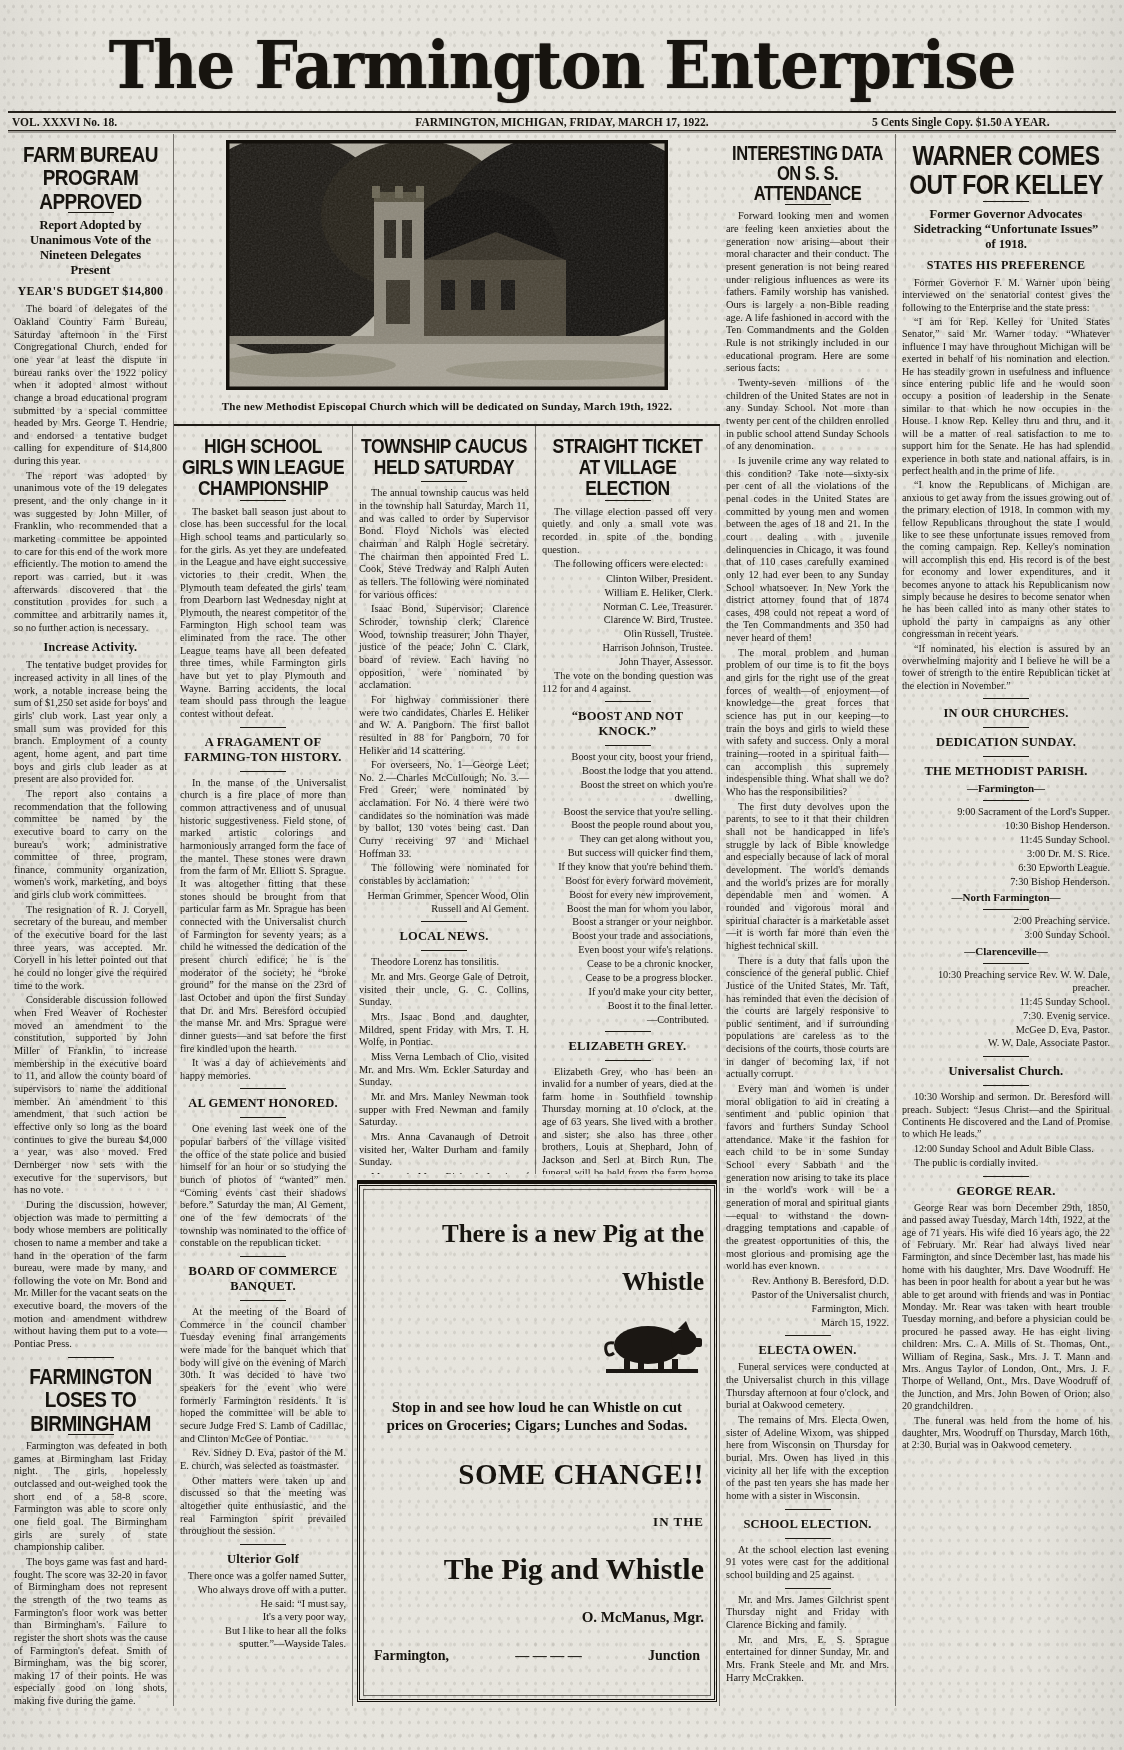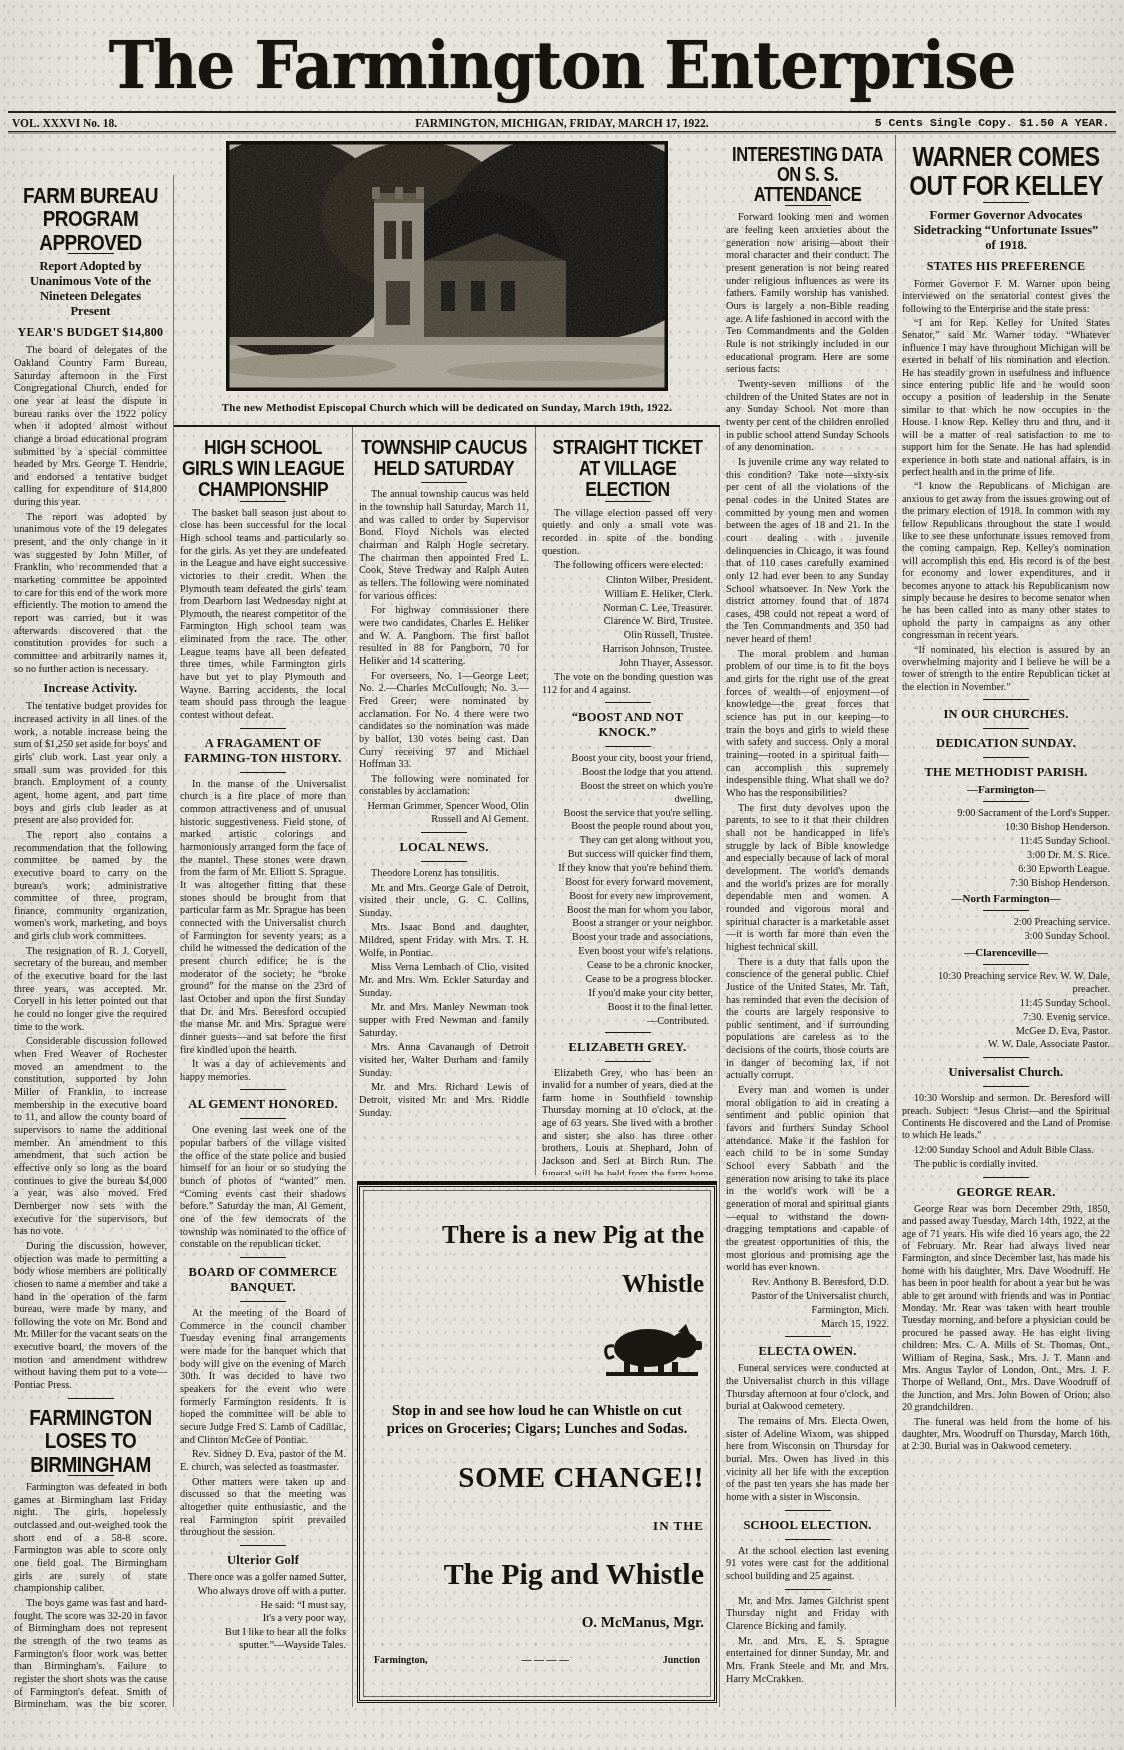--- a/index.html
+++ b/index.html
@@ -36,26 +36,26 @@
     display:flex;align-items:flex-end;
     border-top:2px solid #24201a;
     border-bottom:1px solid #24201a;
     box-shadow:0 2px 0 rgba(36,32,26,.35);
     padding:3px 4px 2px 4px;
     font-weight:700;font-size:11.5px;
     margin-top:6px;
   }
   .dateline .dl-left{width:240px;text-align:left;}
   .dateline .dl-center{flex:1;text-align:center;}
-  .dateline .dl-right{width:240px;text-align:center;font-family:Liberation Mono, monospace;}
+  .dateline .dl-right{width:240px;text-align:left;}
 
   
   .content{display:flex;height:1572px;margin-top:3px;}
   .col{box-sizing:border-box;padding:2px 6px;overflow:hidden;}
-  .col1{width:166px;border-right:1px solid rgba(25,22,16,.55);margin-top:40px;}
+  .col1{width:166px;border-right:1px solid rgba(25,22,16,.55);}
   .midgroup{width:546px;display:flex;flex-direction:column;}
   .midrow{flex:1;display:flex;overflow:hidden;}
   .col2{width:179px;border-right:1px solid rgba(25,22,16,.55);}
   .midright{flex:1;display:flex;flex-direction:column;border-right:1px solid rgba(25,22,16,.55);}
   .midrow2{height:748px;display:flex;overflow:hidden;}
   .col3{width:183px;border-right:1px solid rgba(25,22,16,.55);}
   .col4{flex:1;}
   .col5{width:176px;border-right:1px solid rgba(25,22,16,.55);}
   .col6{flex:1;}
 
@@ -94,21 +94,21 @@
     display:flex;flex-direction:column;justify-content:space-evenly;align-items:flex-end;
     padding:12px 10px;text-align:center;
   }
   .ad-line1{font-size:25px;font-weight:700;line-height:1.05;}
   .ad-line2{font-size:25px;font-weight:700;line-height:1;}
   .ad-body{font-size:14.5px;font-weight:700;line-height:1.3;padding:0 8px;}
   .ad-change{font-size:29px;font-weight:700;letter-spacing:.5px;}
   .ad-inthe{font-size:13px;font-weight:700;letter-spacing:1px;}
   .ad-name{font-size:30px;font-weight:700;margin-left:8px;}
   .ad-mgr{font-size:15px;font-weight:700;}
-  .ad-loc{width:100%;display:flex;justify-content:space-between;align-items:center;font-size:10px;font-weight:700;padding:0 4px;box-sizing:border-box;}
+  .ad-loc{width:100%;display:flex;justify-content:space-between;align-items:center;font-size:14px;font-weight:700;padding:0 4px;box-sizing:border-box;}
 </style>
 </head>
 <body>
 
 <div class="page">
 
   <div class="masthead">
     <div class="paper-title">The Farmington Enterprise</div>
   </div>
 
@@ -209,20 +209,21 @@
             <div class="np-line">It's a very poor way,</div>
             <div class="np-line">But I like to hear all the folks sputter.”—Wayside Tales.</div>
           </div>
 
         <div class="midright">
           <div class="midrow2">
             <div class="col col3">
                 <div class="np-h1">TOWNSHIP CAUCUS HELD SATURDAY</div>
                 <div class="np-rule"></div>
                 <div class="np-p">The annual township caucus was held in the township hall Saturday, March 11, and was called to order by Supervisor Bond.  Floyd Nichols was elected chairman and Ralph Hogle secretary.  The chairman then appointed Fred L. Cook, Steve Tredway and Ralph Auten as tellers.  The following were nominated for various offices:</div>
+                <div class="np-p">Isaac Bond, Supervisor; Clarence Schroder, township clerk; Clarence Wood, township treasurer; John Thayer, justice of the peace; John C. Clark, board of review.  Each having no opposition, were nominated by acclamation.</div>
                 <div class="np-p">For highway commissioner there were two candidates, Charles E. Heliker and W. A. Pangborn.  The first ballot resulted in 88 for Pangborn, 70 for Heliker and 14 scattering.</div>
                 <div class="np-p">For overseers, No. 1—George Leet; No. 2.—Charles McCullough; No. 3.—Fred Greer; were nominated by acclamation.  For No. 4 there were two candidates so the nomination was made by ballot, 130 votes being cast.  Dan Curry receiving 97 and Michael Hoffman 33.</div>
                 <div class="np-p">The following were nominated for constables by acclamation:</div>
                 <div class="np-line">Herman Grimmer, Spencer Wood, Olin Russell and Al Gement.</div>
                 <div class="np-rule"></div>
                 <div class="np-h3">LOCAL NEWS.</div>
                 <div class="np-rule"></div>
                 <div class="np-p">Theodore Lorenz has tonsilitis.</div>
                 <div class="np-p">Mr. and Mrs. George Gale of Detroit, visited their uncle, G. C. Collins, Sunday.</div>
                 <div class="np-p">Mrs. Isaac Bond and daughter, Mildred, spent Friday with Mrs. T. H. Wolfe, in Pontiac.</div>

